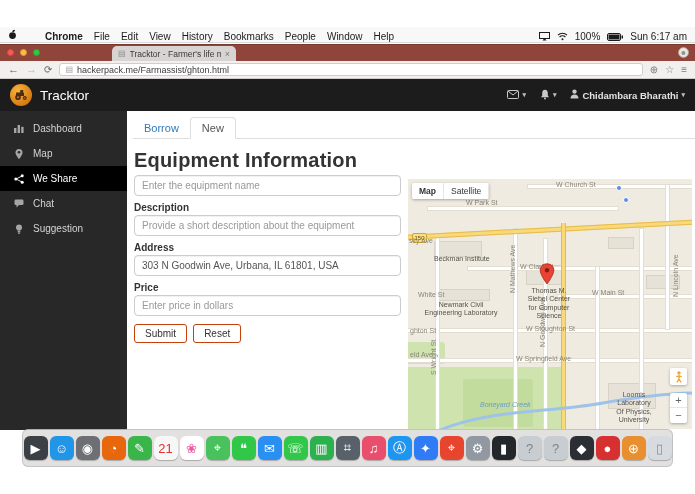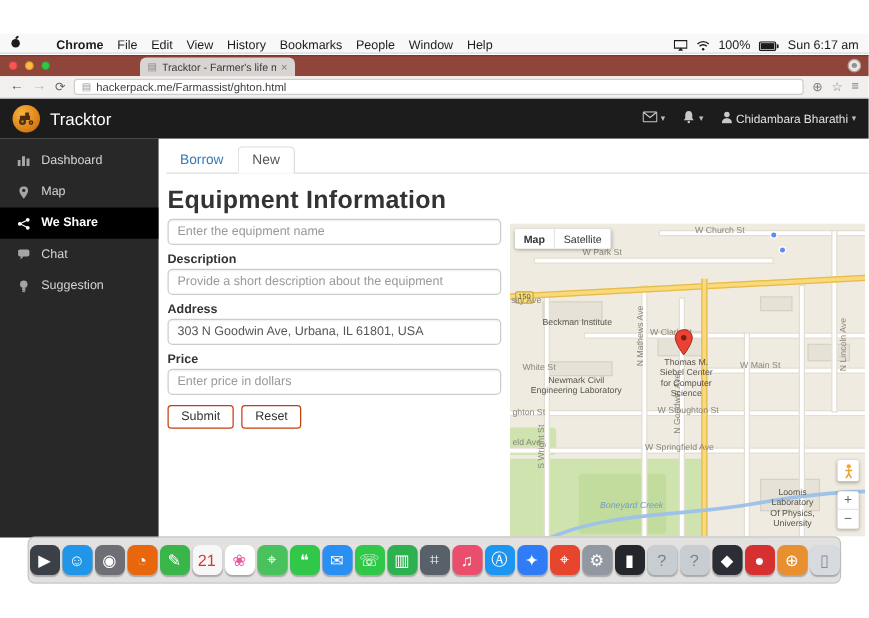--- a/index.html
+++ b/index.html
@@ -43,30 +43,30 @@
   .tb-ico { color:#7c7c7c; font-size:10px; }
 
   
   .page { position:absolute; top:79px; left:0; right:0; height:351px; background:#fff;
     display:flex; flex-direction:column; }
   .appbar { height:32px; background:#1c1c1c; display:flex; align-items:center; padding:0 10px; flex:0 0 auto; }
   .logo { width:22px; height:22px; border-radius:50%;
     background:radial-gradient(circle at 35% 30%, #f6b23c, #d97c12 70%, #b35e08);
     display:flex; align-items:center; justify-content:center; }
   .brand { color:#fff; font-size:13.5px; margin-left:8px; }
-  .appbar-right { margin-left:auto; display:flex; align-items:center; gap:14px; color:#c9c9c9; font-size:9.5px; }
+  .appbar-right { margin-left:auto; display:flex; align-items:center; gap:14px; color:#c9c9c9; font-size:9.5px;font-weight:bold; }
   .drop { display:flex; align-items:center; gap:3px; }
   .caret { font-size:7px; color:#bdbdbd; }
   .username { color:#e2e2e2; }
 
   .bodyrow { flex:1; display:flex; min-height:0; }
   .sidebar { width:127px; background:#282828; padding-top:5px; flex:0 0 auto; }
   .side-item { display:flex; align-items:center; gap:9px; padding:7px 13px; font-size:10px; color:#d4d4d4; }
   .side-item .sic { width:11px; display:flex; justify-content:center; color:#a5a5a5; }
-  .side-item.active { background:#000; color:#fff;font-weight:bold; }
+  .side-item.active { background:#000; color:#fff; }
 
   .content { flex:1; position:relative; background:#fff; overflow:hidden; }
   .tabsrow { display:flex; margin:6px 0 0 6px; border-bottom:1px solid #ddd; align-items:flex-end; }
   .tab-link { padding:4px 11px; font-size:11px; color:#337ab7; }
   .tab-active { padding:4px 11px; font-size:11px; color:#555; background:#fff;
     border:1px solid #ddd; border-bottom:1px solid #fff; border-radius:4px 4px 0 0; margin-bottom:-1px; }
   .heading { margin:10px 0 4px 7px; font-size:20px; font-weight:600; color:#333; letter-spacing:.2px; }
   .form { position:absolute; left:7px; top:64px; width:267px; }
   .fgroup { margin-bottom:6px; }
   .fgroup label { display:block; font-size:10px; font-weight:700; color:#333; margin-bottom:2px; line-height:11px; }

